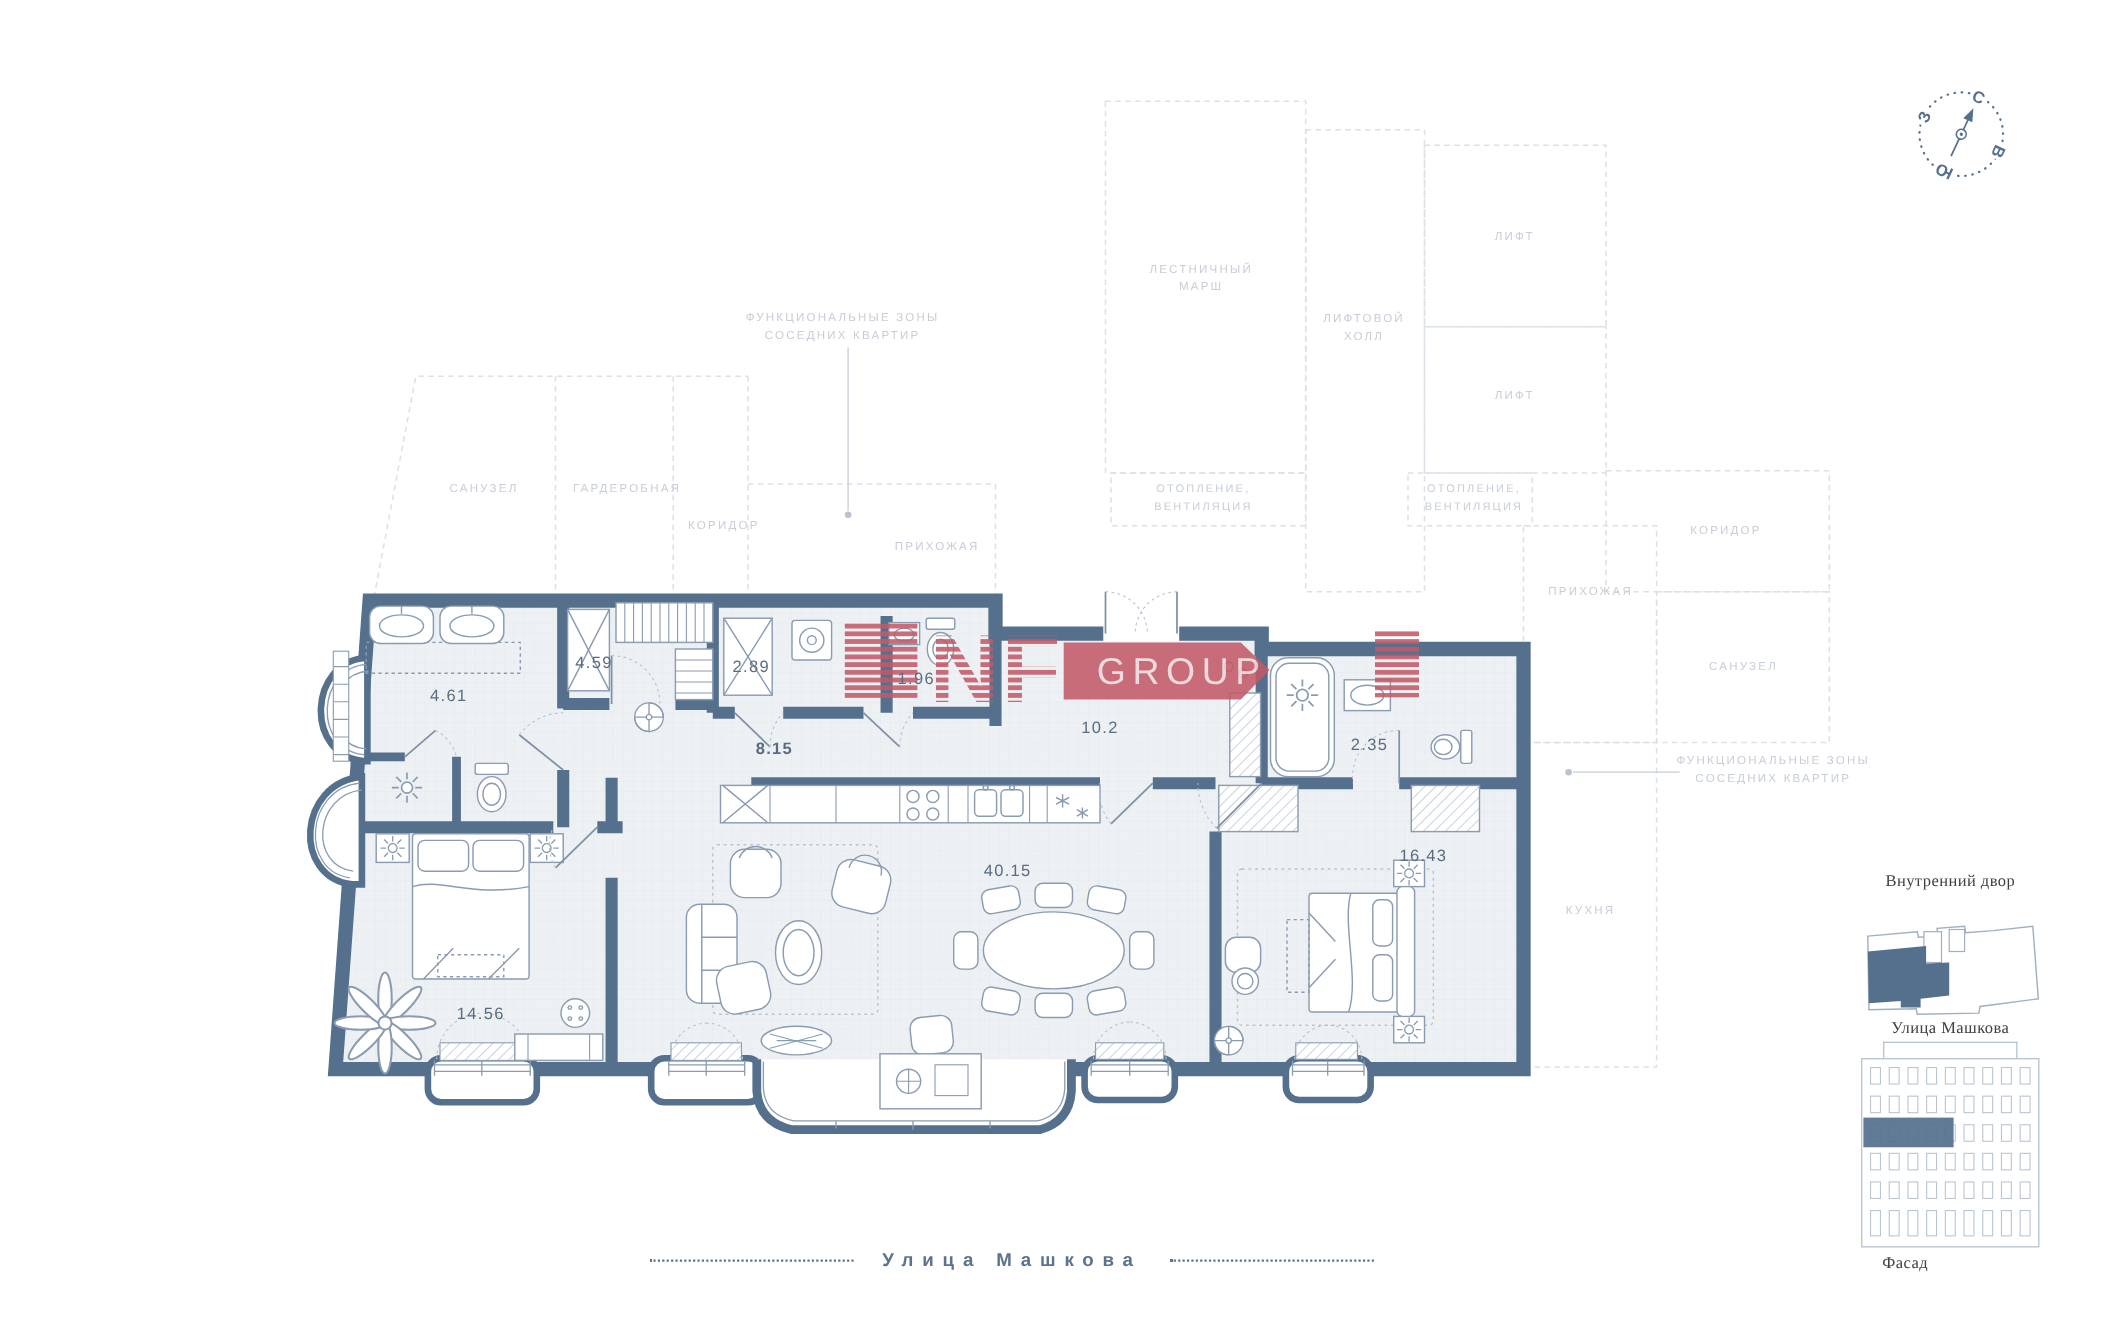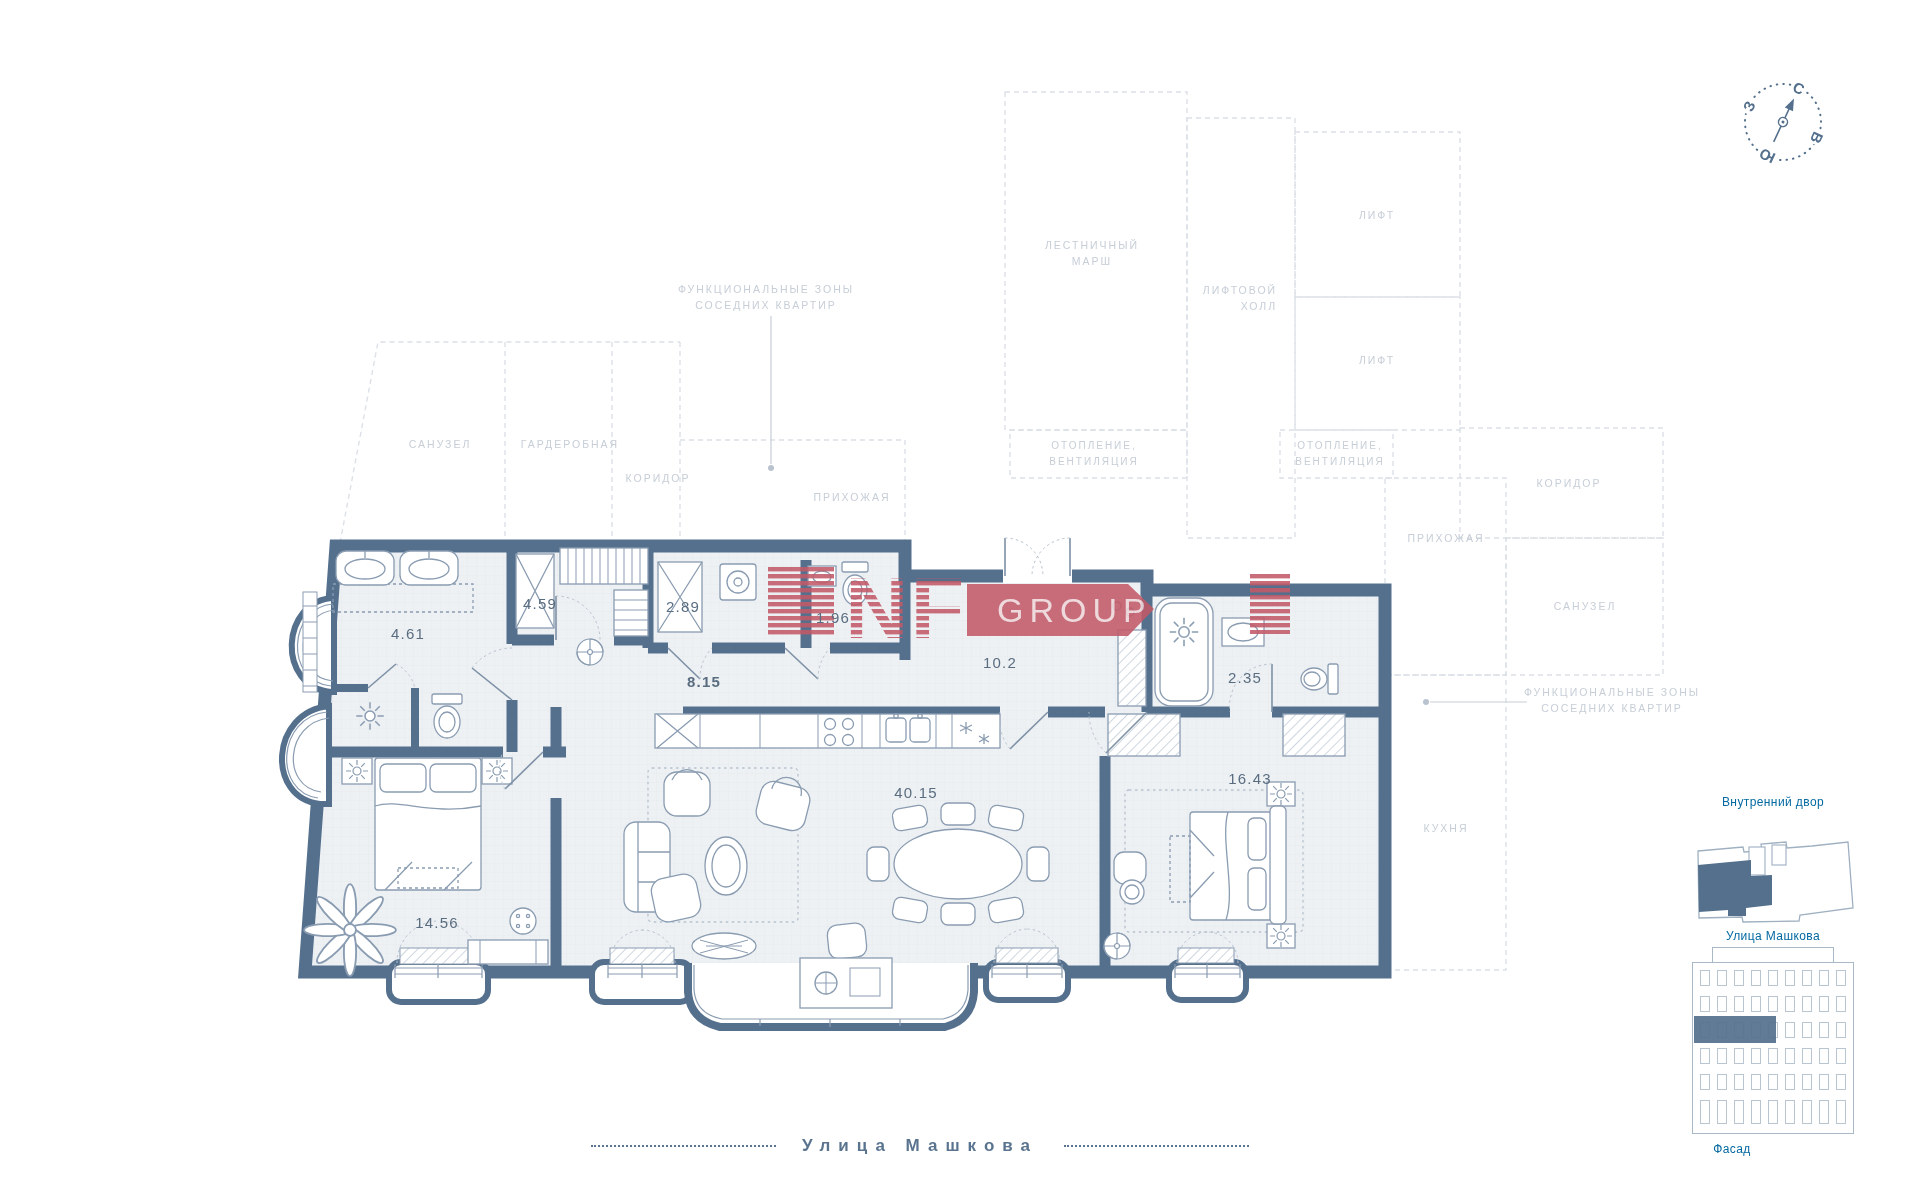--- a/index.html
+++ b/index.html
@@ -4,22 +4,22 @@
 <style>
   html,body{margin:0;padding:0;background:#fff;}
   #page{position:relative;width:1920px;height:1204px;background:#fff;overflow:hidden;
         font-family:"Liberation Sans", sans-serif;}
   #plan-svg{position:absolute;left:0;top:0;}
   .zlabel{position:absolute;transform:translate(-50%,-50%);color:#c7ced7;font-size:10.5px;
           letter-spacing:2px;text-align:center;white-space:pre-line;line-height:1.55;
           text-transform:uppercase;}
   .roomnum{position:absolute;transform:translate(-50%,-50%);color:#5a6d80;font-size:15px;
            letter-spacing:1.2px;}
-  .mini-label{position:absolute;transform:translate(-50%,-50%);color:#0369a1;font-size:12px;
-              letter-spacing:.4px;}
+  .mini-label{position:absolute;transform:translate(-50%,-50%);color:#404040;font-size:15px;
+              letter-spacing:.4px;font-family:Liberation Serif, serif;}
   #street{position:absolute;left:920px;top:1146px;transform:translate(-50%,-50%);
           display:flex;align-items:center;gap:26px;}
   #street .dots{width:185px;border-top:2.5px dotted #5a7490;height:0;}
   #street .name{color:#5a7490;font-size:17px;font-weight:bold;letter-spacing:8px;white-space:nowrap;}
   #facade{position:absolute;left:1692px;top:962px;width:162px;height:172px;
           border:1.5px solid #a9b8c6;background:#fff;box-sizing:border-box;}
   #facade-setback{position:absolute;left:1712px;top:947px;width:122px;height:16px;
           border:1.5px solid #a9b8c6;border-bottom:none;background:#fff;box-sizing:border-box;}
   .fwin{position:absolute;width:10px;height:16px;border:1px solid #b9c6d2;box-sizing:border-box;}
   #facade-highlight{position:absolute;left:1694px;top:1016px;width:82px;height:27px;
@@ -361,21 +361,21 @@
   <g>
     <path d="M1698,851 L1743,847 L1744,852 L1762,851 L1761,844 L1786,842 L1787,848 L1812,846 L1848,842 L1853,908 L1800,915 L1799,921 L1743,922 L1742,917 L1699,918 Z" fill="#fff" stroke="#9fb0c1" stroke-width="1.3"></path>
     <rect x="1749" y="847" width="16" height="28" fill="#fff" stroke="#9fb0c1" stroke-width="1.1"></rect>
     <rect x="1772" y="845" width="14" height="20" fill="#fff" stroke="#9fb0c1" stroke-width="1.1"></rect>
     <path d="M1698,865 L1751,860 L1751,876 L1772,875 L1772,905 L1746,908 L1746,916 L1728,916 L1728,910 L1699,912 Z" fill="#54708d"></path>
   </g>
 </svg>
 
 <div class="zlabel" style="left:1092px;top:253px;">ЛЕСТНИЧНЫЙ
 МАРШ</div>
-<div class="zlabel" style="left:1240px;top:298px;text-align:right;">ЛИФТОВОЙ
+<div class="zlabel" style="left:1240px;top:298px;">ЛИФТОВОЙ
 ХОЛЛ</div>
 <div class="zlabel" style="left:1377px;top:215px;">ЛИФТ</div>
 <div class="zlabel" style="left:1377px;top:360px;">ЛИФТ</div>
 <div class="zlabel" style="left:1094px;top:453px;font-size:10px;">ОТОПЛЕНИЕ,
 ВЕНТИЛЯЦИЯ</div>
 <div class="zlabel" style="left:1340px;top:453px;font-size:10px;">ОТОПЛЕНИЕ,
 ВЕНТИЛЯЦИЯ</div>
 <div class="zlabel" style="left:1569px;top:483px;">КОРИДОР</div>
 <div class="zlabel" style="left:1446px;top:538px;">ПРИХОЖАЯ</div>
 <div class="zlabel" style="left:1585px;top:606px;">САНУЗЕЛ</div>
@@ -390,21 +390,21 @@
 СОСЕДНИХ КВАРТИР</div>
 
 <div class="roomnum" style="left:408px;top:633px;">4.61</div>
 <div class="roomnum" style="left:540px;top:603px;">4.59</div>
 <div class="roomnum" style="left:683px;top:606px;">2.89</div>
 <div class="roomnum" style="left:833px;top:617px;">1.96</div>
 <div class="roomnum" style="left:704px;top:681px;font-weight:bold;">8.15</div>
 <div class="roomnum" style="left:1000px;top:662px;">10.2</div>
 <div class="roomnum" style="left:1245px;top:677px;">2.35</div>
 <div class="roomnum" style="left:916px;top:792px;">40.15</div>
-<div class="roomnum" style="left:1250px;top:778px;">16.43</div>
+<div class="roomnum" style="left:1294px;top:778px;">16.43</div>
 <div class="roomnum" style="left:437px;top:922px;">14.56</div>
 
 <div id="street">
   <div class="dots"></div>
   <div class="name">Улица Машкова</div>
   <div class="dots"></div>
 </div>
 
 <div class="mini-label" style="left:1773px;top:802px;">Внутренний двор</div>
 <div class="mini-label" style="left:1773px;top:936px;">Улица Машкова</div>

